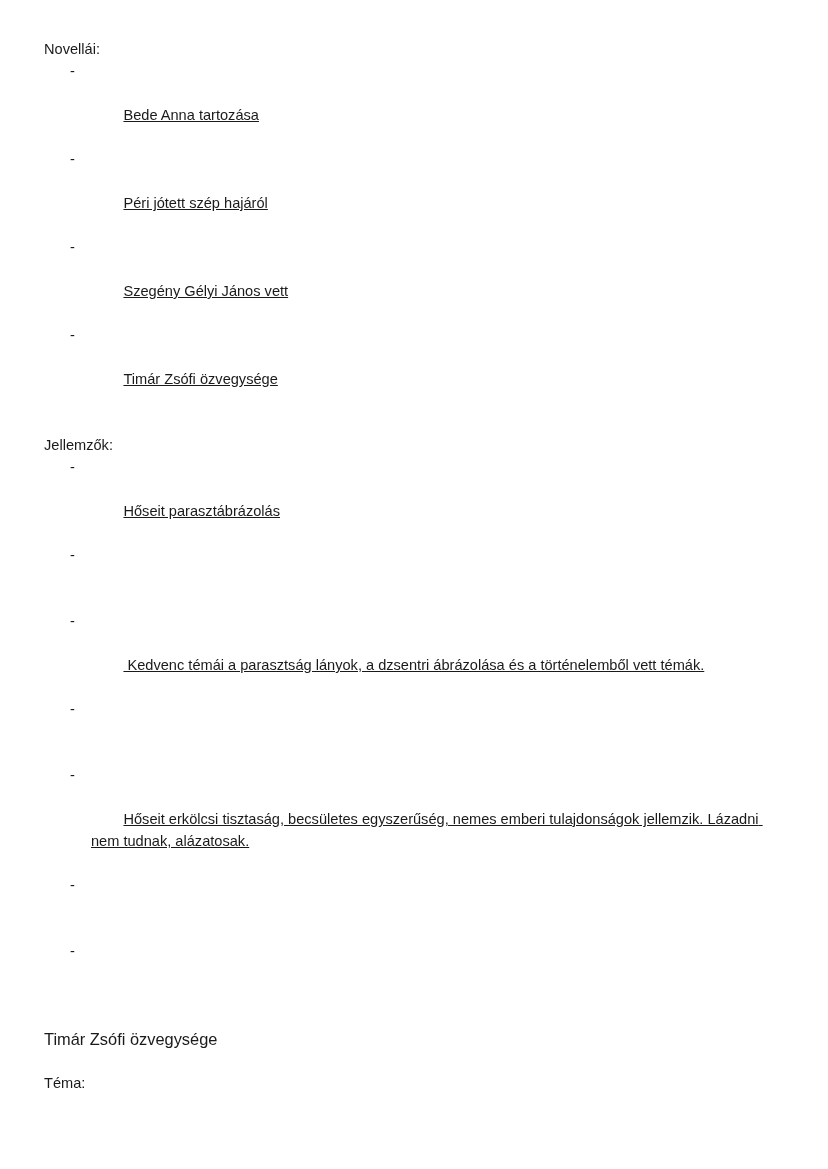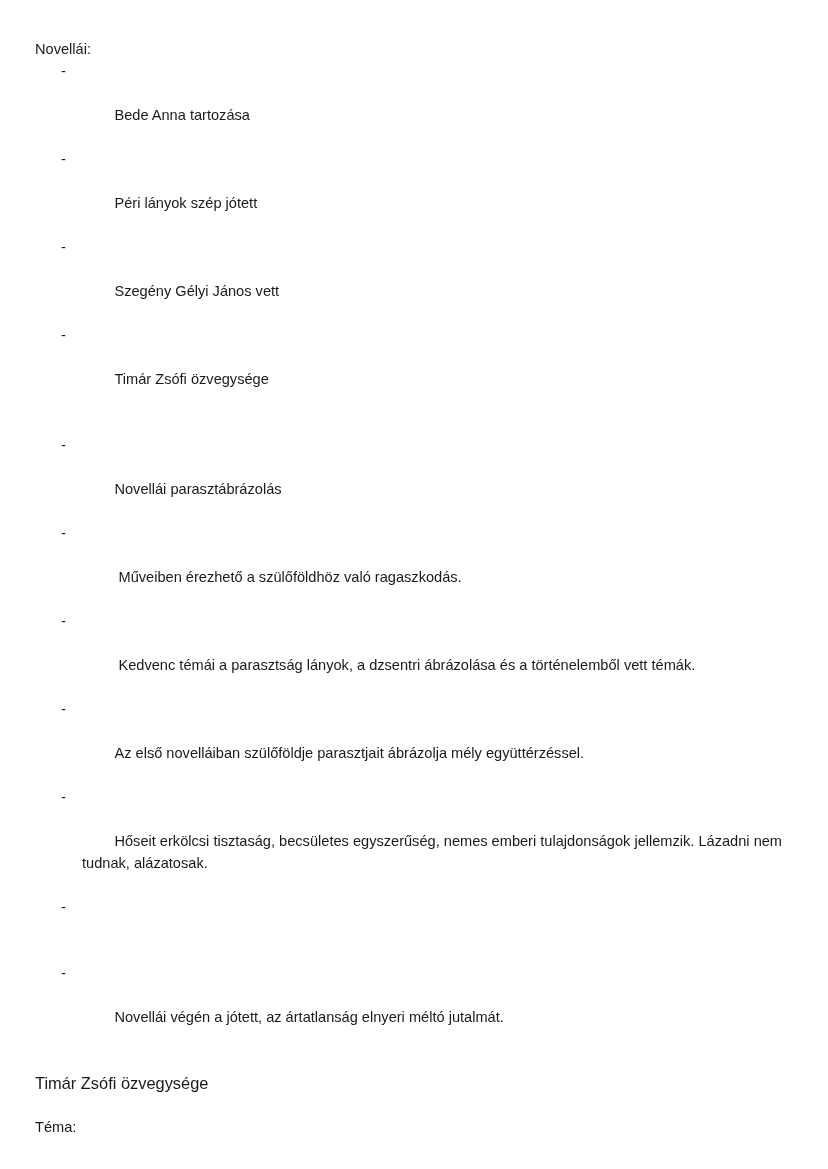--- a/index.html
+++ b/index.html
@@ -14,21 +14,21 @@
     overflow: hidden;
     font-family: "Liberation Sans", "DejaVu Sans", sans-serif;
     color: #1a1a1a;
     -webkit-font-smoothing: antialiased;
   }
 
   .page {
     box-sizing: border-box;
     width: 828px;
     height: 1169px;
-    padding: 38px 38px 0 35px;
+    padding: 38px 38px 0 44px;
     background: #ffffff;
     border-radius: 12px;
   }
 
   
   .block { margin: 0; padding: 0; }
 
   .section-label,
   .para-line {
     font-size: 14.6px;
@@ -69,79 +69,77 @@
     left: 26px;
     top: 0;
   }
 
   .dash {
     font-size: 14.6px;
     line-height: 22px;
     color: #1a1a1a;
   }
 
-  .item-text { display: inline; }
+  .item-text { display: inline; text-decoration: underline; }
 </style>
 </head>
 <body>
 
 <div class="page">
 
   <div class="block">
     <p class="section-label">Novellái:</p>
     <ul class="list">
       <li class="list-item lvl1">
         <span class="dash">-</span>
         <span class="item-text">Bede Anna tartozása</span>
       </li>
       <li class="list-item lvl1">
         <span class="dash">-</span>
-        <span class="item-text">Péri lányok szép jótett</span>
+        <span class="item-text">Péri jótett szép hajáról</span>
       </li>
       <li class="list-item lvl1">
         <span class="dash">-</span>
         <span class="item-text">Szegény Gélyi János vett</span>
       </li>
       <li class="list-item lvl1">
         <span class="dash">-</span>
         <span class="item-text">Timár Zsófi özvegysége</span>
       </li>
     </ul>
   </div>
 
   <div class="spacer"></div>
 
   <div class="block">
+    <p class="section-label">Jellemzők:</p>
     <ul class="list">
       <li class="list-item lvl1">
         <span class="dash">-</span>
-        <span class="item-text">Novellái parasztábrázolás</span>
+        <span class="item-text">Hőseit parasztábrázolás</span>
       </li>
       <li class="list-item lvl1">
         <span class="dash">-</span>
-        <span class="item-text"> Műveiben érezhető a szülőföldhöz való ragaszkodás.</span>
       </li>
       <li class="list-item lvl1">
         <span class="dash">-</span>
         <span class="item-text"> Kedvenc témái a parasztság lányok, a dzsentri ábrázolása és a történelemből vett témák.</span>
       </li>
       <li class="list-item lvl1">
         <span class="dash">-</span>
-        <span class="item-text">Az első novelláiban szülőföldje parasztjait ábrázolja mély együttérzéssel.</span>
       </li>
       <li class="list-item lvl1">
         <span class="dash">-</span>
         <span class="item-text">Hőseit erkölcsi tisztaság, becsületes egyszerűség, nemes emberi tulajdonságok jellemzik. Lázadni nem tudnak, alázatosak.</span>
       </li>
       <li class="list-item lvl1">
         <span class="dash">-</span>
       </li>
       <li class="list-item lvl1">
         <span class="dash">-</span>
-        <span class="item-text">Novellái végén a jótett, az ártatlanság elnyeri méltó jutalmát.</span>
       </li>
     </ul>
   </div>
 
   <div class="spacer"></div>
 
   <p class="heading">Timár Zsófi özvegysége</p>
 
   <div class="spacer"></div>
 

